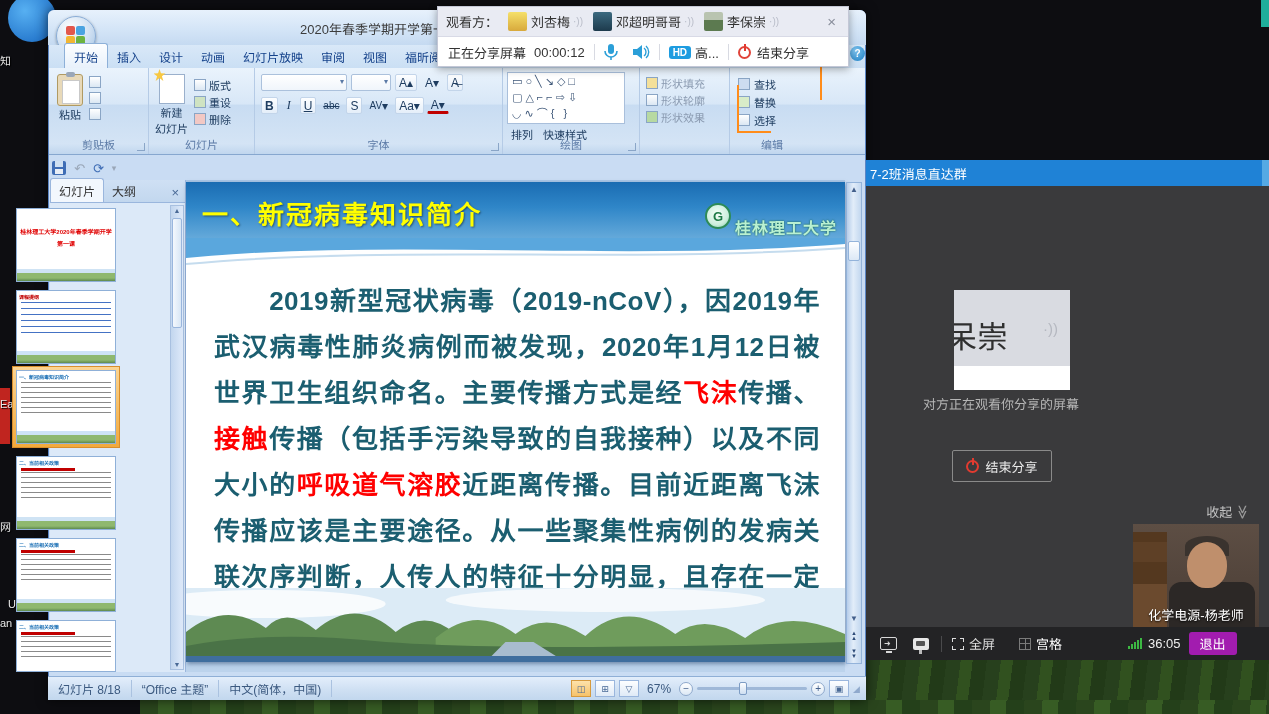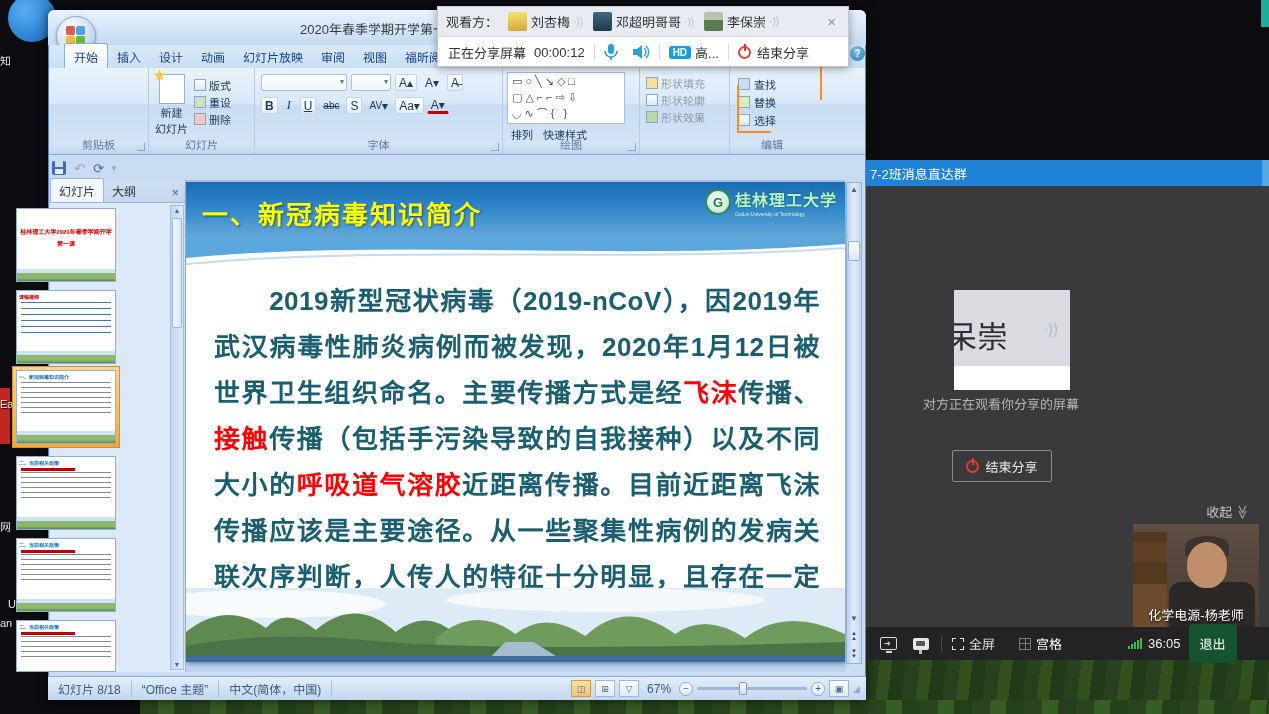--- a/index.html
+++ b/index.html
@@ -104,21 +104,21 @@
   .lthumb { position:absolute; left:1px; top:12px; width:10px; height:110px; background:linear-gradient(90deg,#f4f8fd,#d8e6f5); border:1px solid #9ab6dd; border-radius:2px; }
 
   
   .slide-zone { position:absolute; left:186px; top:180px; width:659px; height:492px; background:linear-gradient(#a9c6e6,#bcd3ec); }
   .slide { position:absolute; left:0; top:2px; width:659px; height:480px; background:#fff; box-shadow:1px 2px 4px rgba(40,70,110,.5); overflow:hidden; }
   .s-head { position:absolute; left:0; top:0; width:100%; height:56px;
       background:linear-gradient(#1a6cb2,#2f86c8 45%,#64a9da); }
   .s-title { position:absolute; left:16px; top:12px; font-size:26px; font-weight:bold; color:#ffff00; letter-spacing:2px; text-shadow:1px 1px 2px rgba(0,0,0,.45); }
   .s-logo { position:absolute; right:8px; top:5px; display:flex; align-items:center; gap:4px; }
   .seal { width:26px; height:26px; border-radius:50%; background:radial-gradient(circle at 45% 40%,#f4fff7,#cdeedd 60%,#7fc9a4); border:2px solid #2e8b57; color:#1e7a46; font-size:13px; font-weight:bold; display:flex; align-items:center; justify-content:center; }
-  .logo-name { font-size:16px; font-weight:bold; color:#b9f0d2; font-family:"Liberation Serif",serif; letter-spacing:1px; text-shadow:0 0 2px #0c5c33; }
+  .logo-name { font-size:16px; font-weight:bold; color:#b9f0d2; font-family:"Liberation Serif",serif; letter-spacing:1px; text-shadow:0 0 2px #0c5c33;margin-top:28px; }
   .logo-sub { font-size:5px; color:#d6f5e5; }
   .s-wave { position:absolute; left:0; top:56px; width:100%; height:30px; }
   .s-body { position:absolute; left:28px; top:96px; width:606px; font-size:26px; font-weight:bold;
       color:#1b5e70; line-height:46px; text-align:justify; line-break:anywhere; letter-spacing:.5px; }
   .seg-red { color:#ff0000; }
   .s-land { position:absolute; left:0; bottom:0; width:100%; height:74px; }
   .sscroll { position:absolute; left:846px; top:182px; width:16px; height:482px;
       background:linear-gradient(90deg,#b6cdea,#e2edf9 45%,#c2d7ef); border:1px solid #93b3da; font-size:8px; color:#44608c; }
   .sscroll .up { position:absolute; top:2px; width:100%; text-align:center; }
   .sscroll .dn { position:absolute; bottom:40px; width:100%; text-align:center; }
@@ -187,21 +187,21 @@
   .fs-ic i:nth-child(1){left:0;top:0;border-right:none;border-bottom:none;}
   .fs-ic i:nth-child(2){right:0;top:0;border-left:none;border-bottom:none;}
   .fs-ic i:nth-child(3){left:0;bottom:0;border-right:none;border-top:none;}
   .fs-ic i:nth-child(4){right:0;bottom:0;border-left:none;border-top:none;}
   .grid-ic { width:12px; height:12px; border:1px solid #7a7a7a; margin:0 5px 0 24px;
       background:linear-gradient(#7a7a7a,#7a7a7a) 50% 0/1px 100% no-repeat, linear-gradient(#7a7a7a,#7a7a7a) 0 50%/100% 1px no-repeat; }
   .grid-label { color:#ffffff; }
   .signal { display:flex; align-items:flex-end; gap:1px; margin-left:66px; }
   .signal i { width:2px; background:#3cb843; display:block; }
   .mb-time { margin:0 8px 0 6px; color:#efefef; }
-  .exit-btn { width:48px; height:39px; background:#14532d; color:#fff; border-radius:3px; display:flex; align-items:center; justify-content:center; font-size:13px; }
+  .exit-btn { width:48px; height:23px; background:#a21caf; color:#fff; border-radius:3px; display:flex; align-items:center; justify-content:center; font-size:13px; }
 </style>
 </head>
 <body>
 
 <div id="screen">
 
   <div class="blue-orb-desktop"></div>
   <div class="red-chip"></div>
   <div class="teal-sliver"></div>
   <span class="desk-label" style="left:0;top:52px">知</span>
@@ -231,20 +231,31 @@
     <span class="rtab">动画</span>
     <span class="rtab">幻灯片放映</span>
     <span class="rtab">审阅</span>
     <span class="rtab">视图</span>
     <span class="rtab">福昕阅读器</span>
   </div>
 
   <div class="ribbon">
 
     <div class="rgroup" style="width:100px">
+      <div style="display:flex;padding:6px 4px 0 8px;gap:6px">
+        <div class="bigbtn">
+          <div class="clipboard-icon"></div>
+          <span>粘贴</span>
+        </div>
+        <div style="display:flex;flex-direction:column;gap:4px;padding-top:2px">
+          <div class="mini-ic"></div>
+          <div class="mini-ic"></div>
+          <div class="mini-ic"></div>
+        </div>
+      </div>
       <div class="rgroup-label">剪贴板</div>
       <div class="launcher"></div>
     </div>
 
     <div class="rgroup" style="width:106px">
       <div style="display:flex;padding:6px 2px 0 6px;gap:6px">
         <div class="bigbtn">
           <div class="newslide-icon"></div>
           <span>新建</span>
           <span>幻灯片</span>

